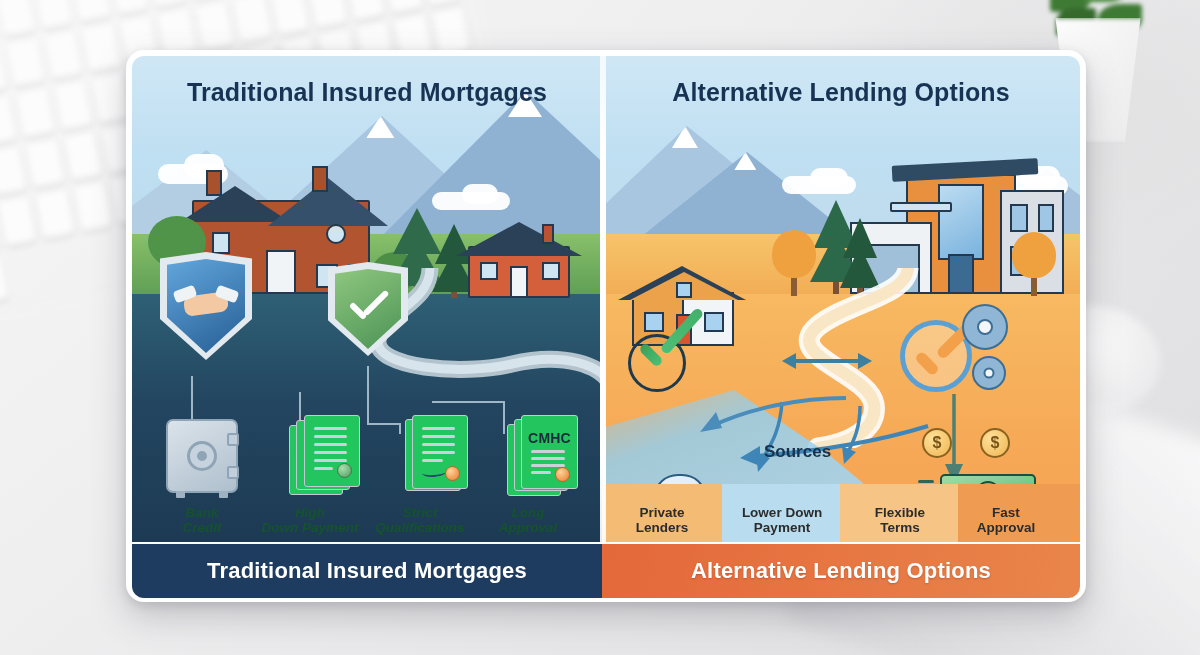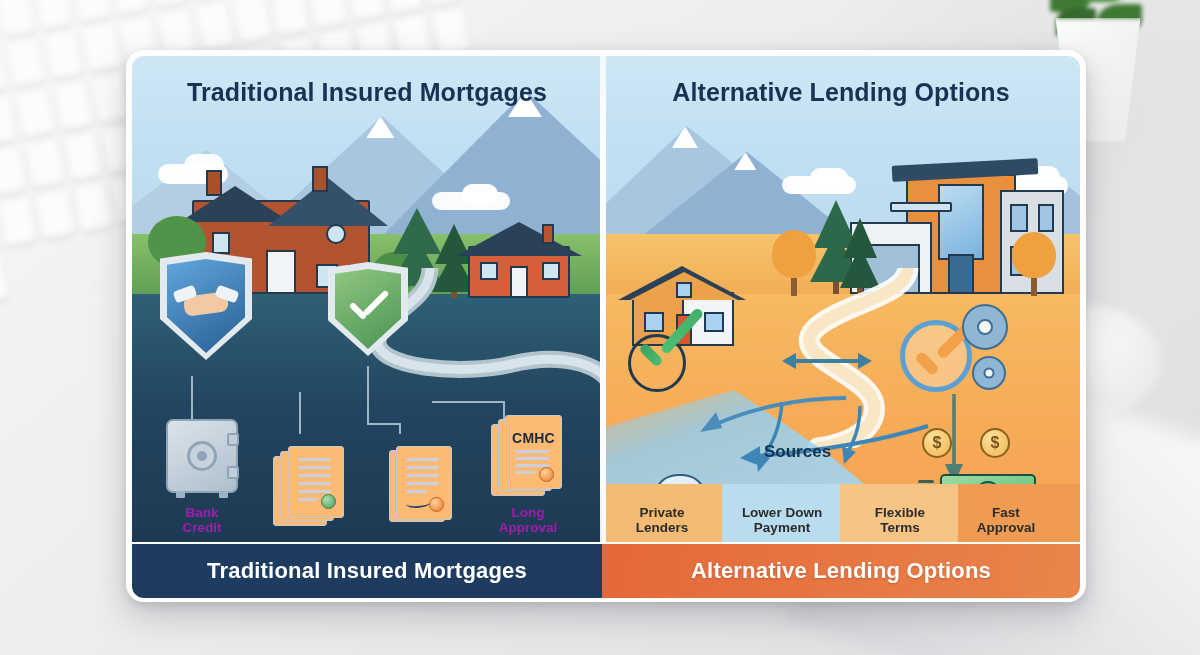--- a/index.html
+++ b/index.html
@@ -106,25 +106,25 @@
      background:#e3eaef; }
   .shield .fill { position:absolute; inset:7px; clip-path: polygon(50% 100%, 0 62%, 0 6%, 50% 0, 100% 6%, 100% 62%); }
 
   .tick { position:absolute; }
   .tick:before, .tick:after { content:""; position:absolute; border-radius:4px; }
 
   
   .items { position:absolute; left:0; right:0; bottom:0; height:124px; z-index: 15; }
   .item { position:absolute; bottom:6px; width:120px; text-align:center; }
   .item .lbl { font-size:13.5px; font-weight:700; line-height:1.15; }
-  .panel.left .item .lbl { color:#a21caf; }
+  .panel.left .item .lbl { color:#14532d;font-style:italic; }
   .panel.right .item .lbl { color:#2c2c2c; }
 
   .docstack { position:relative; width:74px; height:84px; margin:0 auto 6px; }
-  .doc { position:absolute; background:#fdba74; border:1.6px solid #c2cbd4; border-radius:3px; }
+  .doc { position:absolute; background:#22c55e; border:1.6px solid #c2cbd4; border-radius:3px;margin-left:16px; }
   .doc .ln { position:absolute; left:9px; right:12px; height:2.6px; background:#c9d2da; border-radius:2px; }
   .seal { position:absolute; width:15px; height:15px; border-radius:50%; }
 
   .vault { width:72px; height:74px; margin:0 auto 12px; position:relative;
      background: linear-gradient(150deg,#dbe3ea,#aebfcd); border-radius:7px; border:2px solid #8fa4b5; }
   .vault .dial { position:absolute; left:50%; top:50%; transform:translate(-50%,-50%);
      width:30px; height:30px; border-radius:50%; border:3.5px solid #8fa4b5; background:#c6d3de; }
   .vault .dial:after { content:""; position:absolute; left:50%; top:50%; transform:translate(-50%,-50%);
      width:10px; height:10px; border-radius:50%; background:#8fa4b5; }
   .vault .hinge { position:absolute; right:-3px; width:12px; height:13px; background:#c0cfdb; border:2px solid #8fa4b5; border-radius:2px; }
@@ -368,34 +368,42 @@
               <div class="doc" style="left:15px; top:0; width:56px; height:72px;">
                 <div class="ln" style="top:11px;"></div>
                   <div class="ln" style="top:19px;"></div>
                 <div class="ln" style="top:27px;"></div>
                   <div class="ln" style="top:35px;"></div>
                 <div class="ln" style="top:43px;"></div>
                   <div class="ln" style="top:51px; right:26px;"></div>
                 <div class="seal" style="right:7px; bottom:8px; background:radial-gradient(circle at 35% 32%,#a8dfae,#4f9b5c); border:1.6px solid #3d7a49;"></div>
               </div>
             </div>
+            <div class="lbl">
+              <span>High</span><br>
+              <span>Down Payment</span>
+            </div>
           </div>
 
           <div class="item" style="left:228px;">
             <div class="docstack">
               <div class="doc" style="left:6px; top:4px; width:56px; height:72px;"></div>
               <div class="doc" style="left:13px; top:0; width:56px; height:74px;">
                 <div class="ln" style="top:11px;"></div>
                   <div class="ln" style="top:19px;"></div>
                 <div class="ln" style="top:27px;"></div>
                   <div class="ln" style="top:35px;"></div>
                 <div class="ln" style="top:43px; right:24px;"></div>
                 <div style="position:absolute; left:9px; bottom:11px; width:24px; height:9px; border-bottom:2px solid #24456a; border-radius:0 0 50% 50%; transform:rotate(-4deg);"></div>
                 <div class="seal" style="right:7px; bottom:7px; background:radial-gradient(circle at 35% 32%,#ffd49a,#e8792c); border:1.6px solid #c4631f;"></div>
               </div>
+            </div>
+            <div class="lbl">
+              <span>Strict</span><br>
+              <span>Qualifications</span>
             </div>
           </div>
 
           <div class="item" style="left:336px;">
             <div class="docstack">
               <div class="doc" style="left:0; top:9px; width:54px; height:72px;"></div>
               <div class="doc" style="left:7px; top:4px; width:54px; height:72px;"></div>
               <div class="doc" style="left:14px; top:0; width:57px; height:74px;">
                 <div class="cmhc-word">CMHC</div>
                 <div class="ln" style="top:34px;"></div>

